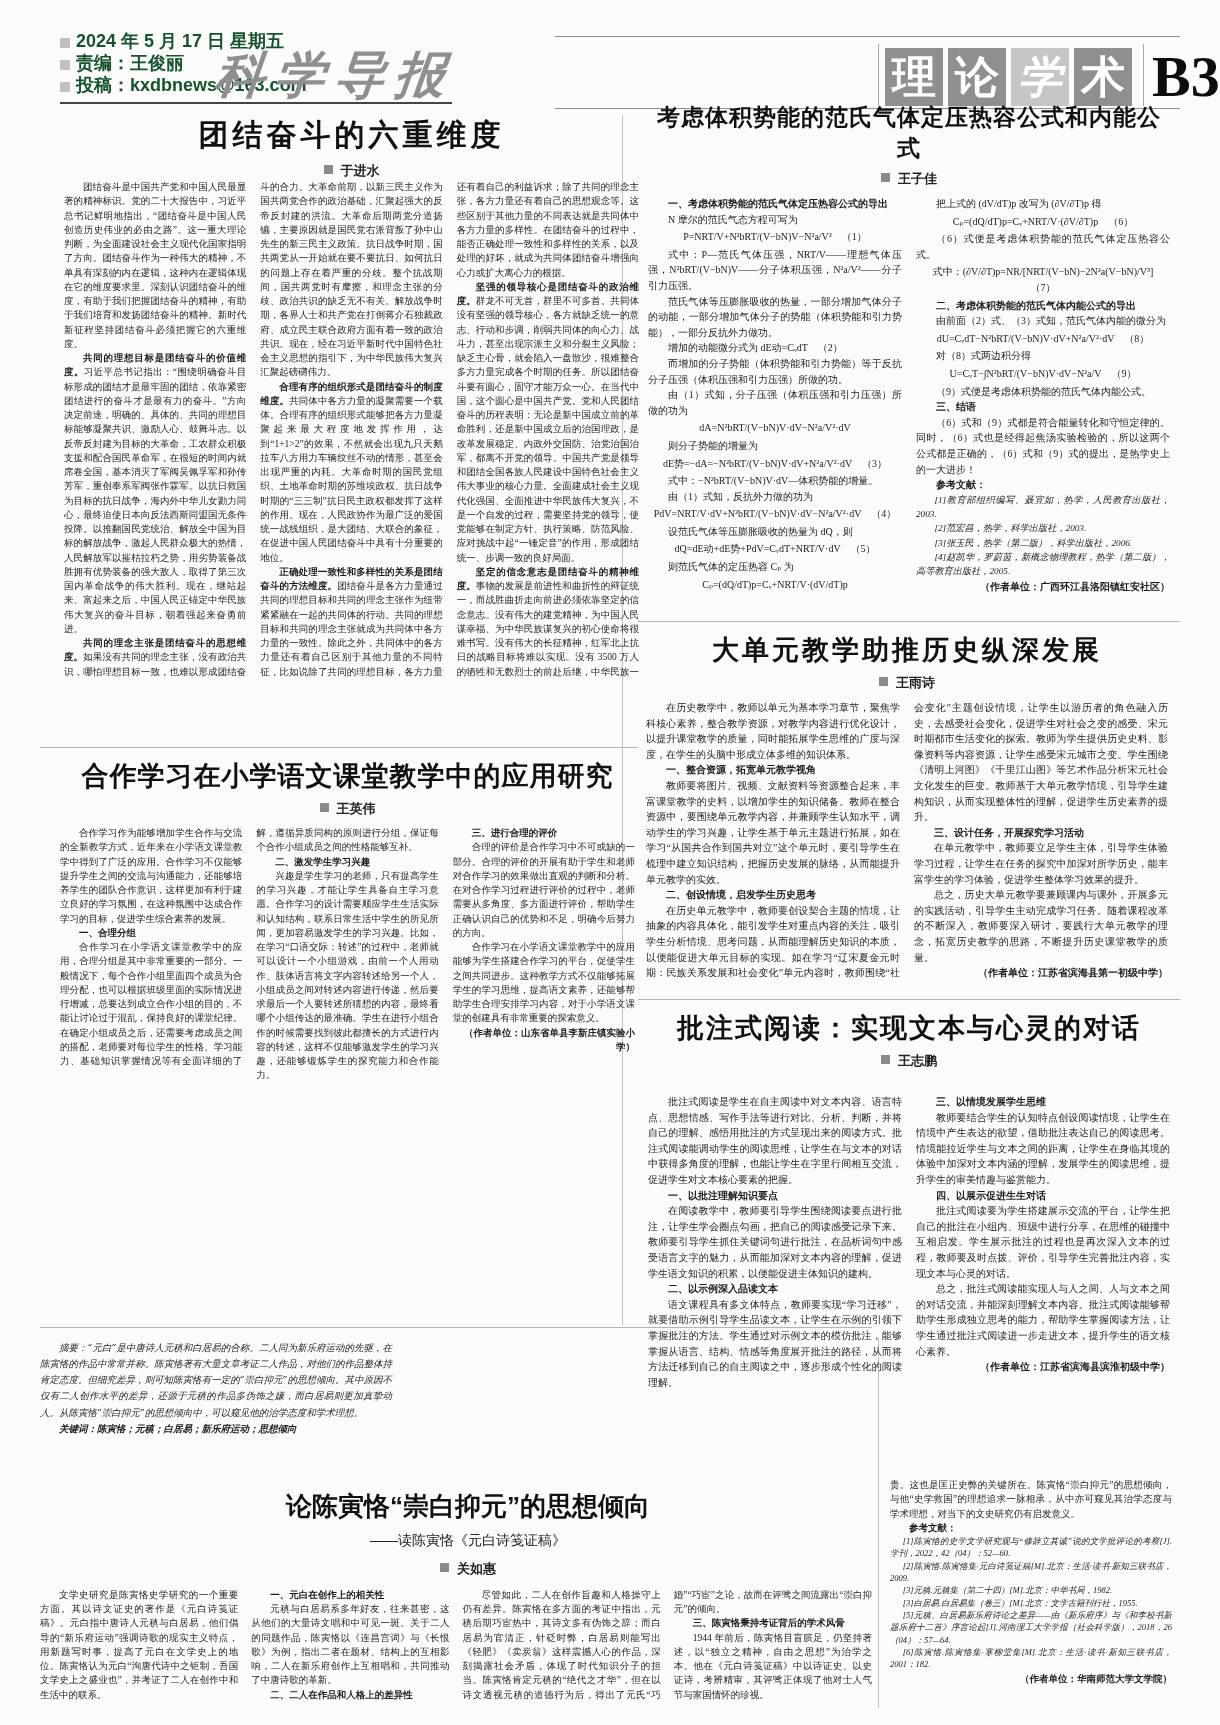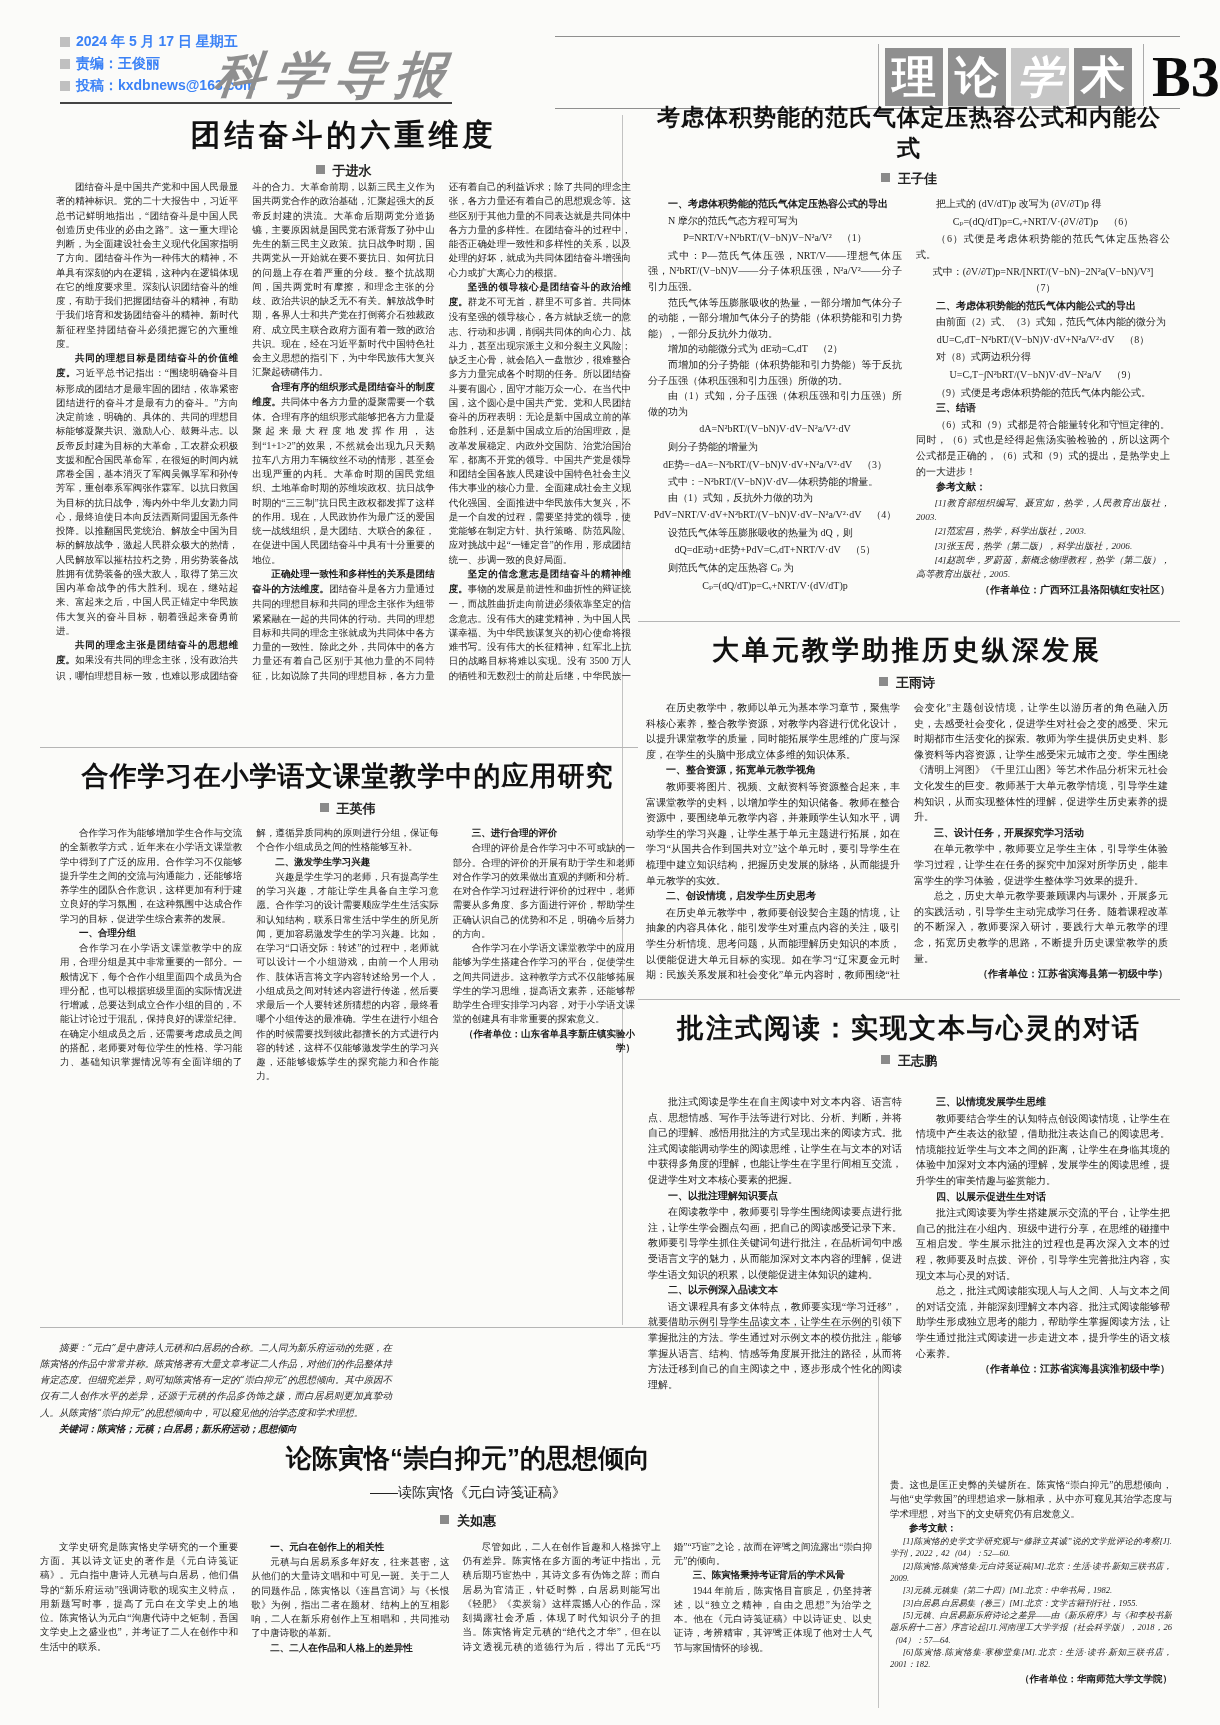--- a/index.html
+++ b/index.html
@@ -4,37 +4,37 @@
 <style>
   html,body{margin:0;padding:0;}
   body{
     width:1220px;height:1725px;position:relative;
     background:#fbfbf9;color:#1c1c1c;
     font-family:"Liberation Serif","DejaVu Serif",serif;
     overflow:hidden;
   }
   .abs{position:absolute;}
   
-  .hdr-info{font-family:"Liberation Sans","DejaVu Sans",sans-serif;font-size:14px;font-weight:bold;color:#3b82f6;line-height:22px;border-bottom:2.5px solid #444;padding-bottom:6px;width:392px;}
+  .hdr-info{font-family:"Liberation Sans","DejaVu Sans",sans-serif;font-size:18px;font-weight:bold;color:#14532d;line-height:22px;border-bottom:2.5px solid #444;padding-bottom:6px;width:392px;}
   .hdr-info .sq{display:inline-block;width:10px;height:10px;background:#c0c0c0;margin-right:6px;vertical-align:-1px;}
   .masthead{font-family:"DejaVu Serif",serif;font-style:italic;font-weight:bold;font-size:50px;color:#8f8f8f;letter-spacing:10px;transform:skewX(-6deg);}
   .topline{background:#8f8f8f;height:1px;}
   .banner{display:flex;align-items:flex-end;}
   .banner .vbar{width:1px;height:62px;background:#aaa;margin:0 6px;}
   .bbox{width:58px;height:58px;background:#8f8f8f;color:#fff;font-family:"Liberation Sans",sans-serif;font-weight:bold;font-size:44px;line-height:58px;text-align:center;margin-right:5px;}
   .bbox.light{background:#c6c6c6;font-family:"DejaVu Serif",serif;font-style:italic;}
   .pageno{font-family:"Liberation Serif",serif;font-weight:bold;font-size:58px;line-height:58px;color:#0d0d0d;margin-left:2px;}
   
   .a-title{font-family:"Liberation Sans","DejaVu Sans",sans-serif;font-weight:bold;text-align:center;color:#111;}
   .a-sub{font-family:"Liberation Sans",sans-serif;font-weight:bold;text-align:center;color:#222;}
   .byline{text-align:center;font-family:"Liberation Sans",sans-serif;font-weight:bold;font-size:13px;margin-top:6px;color:#222;}
   .byline .sq{display:inline-block;width:9px;height:9px;background:#8a8a8a;margin-right:8px;vertical-align:1px;}
   .body{font-size:10px;line-height:1.56;text-align:justify;overflow:hidden;}
   .body p{margin:0;text-indent:2em;}
-  .body p b{font-family:Liberation Mono, monospace;font-weight:bold;}
+  .body p b{font-family:Liberation Serif, serif;font-weight:bold;}
   .body p.sec{font-family:"Liberation Sans",sans-serif;font-weight:bold;}
   .body p.f{text-indent:0;text-align:center;margin:2px 0;}
   .body p.ref{font-style:italic;font-size:0.92em;}
   .body p.attr,.attr{text-align:right;font-family:"Liberation Sans",sans-serif;font-weight:bold;text-indent:0;}
   .cols3{column-count:3;column-gap:14px;}
   .cols2{column-count:2;column-gap:14px;}
   .cols4{column-count:4;column-gap:13px;}
   .rule-h{background:#b5b5b5;height:1px;}
   .rule-v{background:#c2c2c2;width:1px;}
   
@@ -69,21 +69,21 @@
 
 <div class="abs topline" style="left:555px;top:108px;width:625px;"></div>
 
 <div class="abs rule-v" style="left:622px;top:115px;height:1210px;"></div>
 <div class="abs rule-h" style="left:40px;top:747px;width:598px;"></div>
 <div class="abs rule-h" style="left:638px;top:621px;width:542px;"></div>
 <div class="abs rule-h" style="left:638px;top:999px;width:542px;"></div>
 <div class="abs rule-h" style="left:40px;top:1327px;width:832px;"></div>
 <div class="abs rule-v" style="left:878px;top:1338px;height:370px;"></div>
 
-<div class="abs" style="left:56px;top:115px;width:575px;">
+<div class="abs" style="left:64px;top:115px;width:575px;">
   <div class="a-title" style="font-size:30px;letter-spacing:4px;">团结奋斗的六重维度</div>
   <div class="byline"><span class="sq"></span><span>于进水</span></div>
   <div class="body cols3" style="height:510px;font-size:9.5px;line-height:1.5;">
 
   <p><span>团结奋斗是中国共产党和中国人民最显著的精神标识。党的二十大报告中，习近平总书记鲜明地指出，“团结奋斗是中国人民创造历史伟业的必由之路”。这一重大理论判断，为全面建设社会主义现代化国家指明了方向。团结奋斗作为一种伟大的精神，不单具有深刻的内在逻辑，这种内在逻辑体现在它的维度要求里。深刻认识团结奋斗的维度，有助于我们把握团结奋斗的精神，有助于我们培育和发扬团结奋斗的精神。新时代新征程坚持团结奋斗必须把握它的六重维度。</span></p>
       <p><b>共同的理想目标是团结奋斗的价值维度。</b><span>习近平总书记指出：“围绕明确奋斗目标形成的团结才是最牢固的团结，依靠紧密团结进行的奋斗才是最有力的奋斗。”方向决定前途，明确的、具体的、共同的理想目标能够凝聚共识、激励人心、鼓舞斗志。以反帝反封建为目标的大革命，工农群众积极支援和配合国民革命军，在很短的时间内就席卷全国，基本消灭了军阀吴佩孚军和孙传芳军，重创奉系军阀张作霖军。以抗日救国为目标的抗日战争，海内外中华儿女勠力同心，最终迫使日本向反法西斯同盟国无条件投降。以推翻国民党统治、解放全中国为目标的解放战争，激起人民群众极大的热情，人民解放军以摧枯拉朽之势，用劣势装备战胜拥有优势装备的强大敌人，取得了第三次国内革命战争的伟大胜利。现在，继站起来、富起来之后，中国人民正锚定中华民族伟大复兴的奋斗目标，朝着强起来奋勇前进。</span></p>
       <p><b>共同的理念主张是团结奋斗的思想维度。</b><span>如果没有共同的理念主张，没有政治共识，哪怕理想目标一致，也难以形成团结奋斗的合力。大革命前期，以新三民主义作为国共两党合作的政治基础，汇聚起强大的反帝反封建的洪流。大革命后期两党分道扬镳，主要原因就是国民党右派背叛了孙中山先生的新三民主义政策。抗日战争时期，国共两党从一开始就在要不要抗日、如何抗日的问题上存在着严重的分歧。整个抗战期间，国共两党时有摩擦，和理念主张的分歧、政治共识的缺乏无不有关。解放战争时期，各界人士和共产党在打倒蒋介石独裁政府、成立民主联合政府方面有着一致的政治共识。现在，经在习近平新时代中国特色社会主义思想的指引下，为中华民族伟大复兴汇聚起磅礴伟力。</span></p>
       <p><b>合理有序的组织形式是团结奋斗的制度维度。</b><span>共同体中各方力量的凝聚需要一个载体。合理有序的组织形式能够把各方力量凝聚起来最大程度地发挥作用，达到“1+1&gt;2”的效果，不然就会出现九只天鹅拉车八方用力车辆纹丝不动的情形，甚至会出现严重的内耗。大革命时期的国民党组织、土地革命时期的苏维埃政权、抗日战争时期的“三三制”抗日民主政权都发挥了这样的作用。现在，人民政协作为最广泛的爱国统一战线组织，是大团结、大联合的象征，在促进中国人民团结奋斗中具有十分重要的地位。</span></p>
       <p><b>正确处理一致性和多样性的关系是团结奋斗的方法维度。</b><span>团结奋斗是各方力量通过共同的理想目标和共同的理念主张作为纽带紧紧融在一起的共同体的行动。共同的理想目标和共同的理念主张就成为共同体中各方力量的一致性。除此之外，共同体中的各方力量还有着自己区别于其他力量的不同特征，比如说除了共同的理想目标，各方力量还有着自己的利益诉求；除了共同的理念主张，各方力量还有着自己的思想观念等。这些区别于其他力量的不同表达就是共同体中各方力量的多样性。在团结奋斗的过程中，能否正确处理一致性和多样性的关系，以及处理的好坏，就成为共同体团结奋斗增强向心力或扩大离心力的根据。</span></p>
       <p><b>坚强的领导核心是团结奋斗的政治维度。</b><span>群龙不可无首，群里不可多首。共同体没有坚强的领导核心，各方就缺乏统一的意志、行动和步调，削弱共同体的向心力、战斗力，甚至出现宗派主义和分裂主义风险；缺乏主心骨，就会陷入一盘散沙，很难整合多方力量完成各个时期的任务。所以团结奋斗要有圆心，固守才能万众一心。在当代中国，这个圆心是中国共产党。党和人民团结奋斗的历程表明：无论是新中国成立前的革命胜利，还是新中国成立后的治国理政，是改革发展稳定、内政外交国防、治党治国治军，都离不开党的领导。中国共产党是领导和团结全国各族人民建设中国特色社会主义伟大事业的核心力量。全面建成社会主义现代化强国、全面推进中华民族伟大复兴，不是一个自发的过程，需要坚持党的领导，使党能够在制定方针、执行策略、防范风险、应对挑战中起“一锤定音”的作用，形成团结统一、步调一致的良好局面。</span></p>
@@ -187,21 +187,21 @@
       <p class="attr"><span>（作者单位：江苏省滨海县滨淮初级中学）</span></p>
     </div>
 </div>
 
 <div class="abs" style="left:40px;top:1340px;width:832px;">
   <div style="display:flex;flex-direction:column;">
     <div class="abstract" style="width:352px;flex:none;">
       <p>摘要：“元白”是中唐诗人元稹和白居易的合称。二人同为新乐府运动的先驱，在陈寅恪的作品中常常并称。陈寅恪著有大量文章考证二人作品，对他们的作品整体持肯定态度。但细究差异，则可知陈寅恪有一定的“崇白抑元”的思想倾向。其中原因不仅有二人创作水平的差异，还源于元稹的作品多伪饰之嫌，而白居易则更加真挚动人。从陈寅恪“崇白抑元”的思想倾向中，可以窥见他的治学态度和学术理想。</p>
       <p class="kw">关键词：陈寅恪；元稹；白居易；新乐府运动；思想倾向</p>
     </div>
-    <div style="flex:1;padding:4px 0 0 24px;">
+    <div style="flex:1;padding:4px 0 0 24px;margin-top:48px;">
       <div class="a-title" style="font-size:26px;">论陈寅恪“崇白抑元”的思想倾向</div>
       <div class="a-sub" style="font-size:14px;margin-top:8px;font-weight:normal;">——读陈寅恪《元白诗笺证稿》</div>
       <div class="byline" style="margin-top:10px;text-align:center;"><span class="sq"></span><span>关如惠</span></div>
     </div>
   </div>
   <div class="body cols4" style="height:196px;margin-top:10px;font-size:9.5px;line-height:1.5;">
 
   <p><span>文学史研究是陈寅恪史学研究的一个重要方面。其以诗文证史的著作是《元白诗笺证稿》。元白指中唐诗人元稹与白居易，他们倡导的“新乐府运动”强调诗歌的现实主义特点，用新题写时事，提高了元白在文学史上的地位。陈寅恪认为元白“洵唐代诗中之钜制，吾国文学史上之盛业也”，并考证了二人在创作中和生活中的联系。</span></p>
       <p class="sec"><b>一、元白在创作上的相关性</b></p>
       <p><span>元稹与白居易系多年好友，往来甚密，这从他们的大量诗文唱和中可见一斑。关于二人的同题作品，陈寅恪以《连昌宫词》与《长恨歌》为例，指出二者在题材、结构上的互相影响，二人在新乐府创作上互相唱和，共同推动了中唐诗歌的革新。</span></p>

